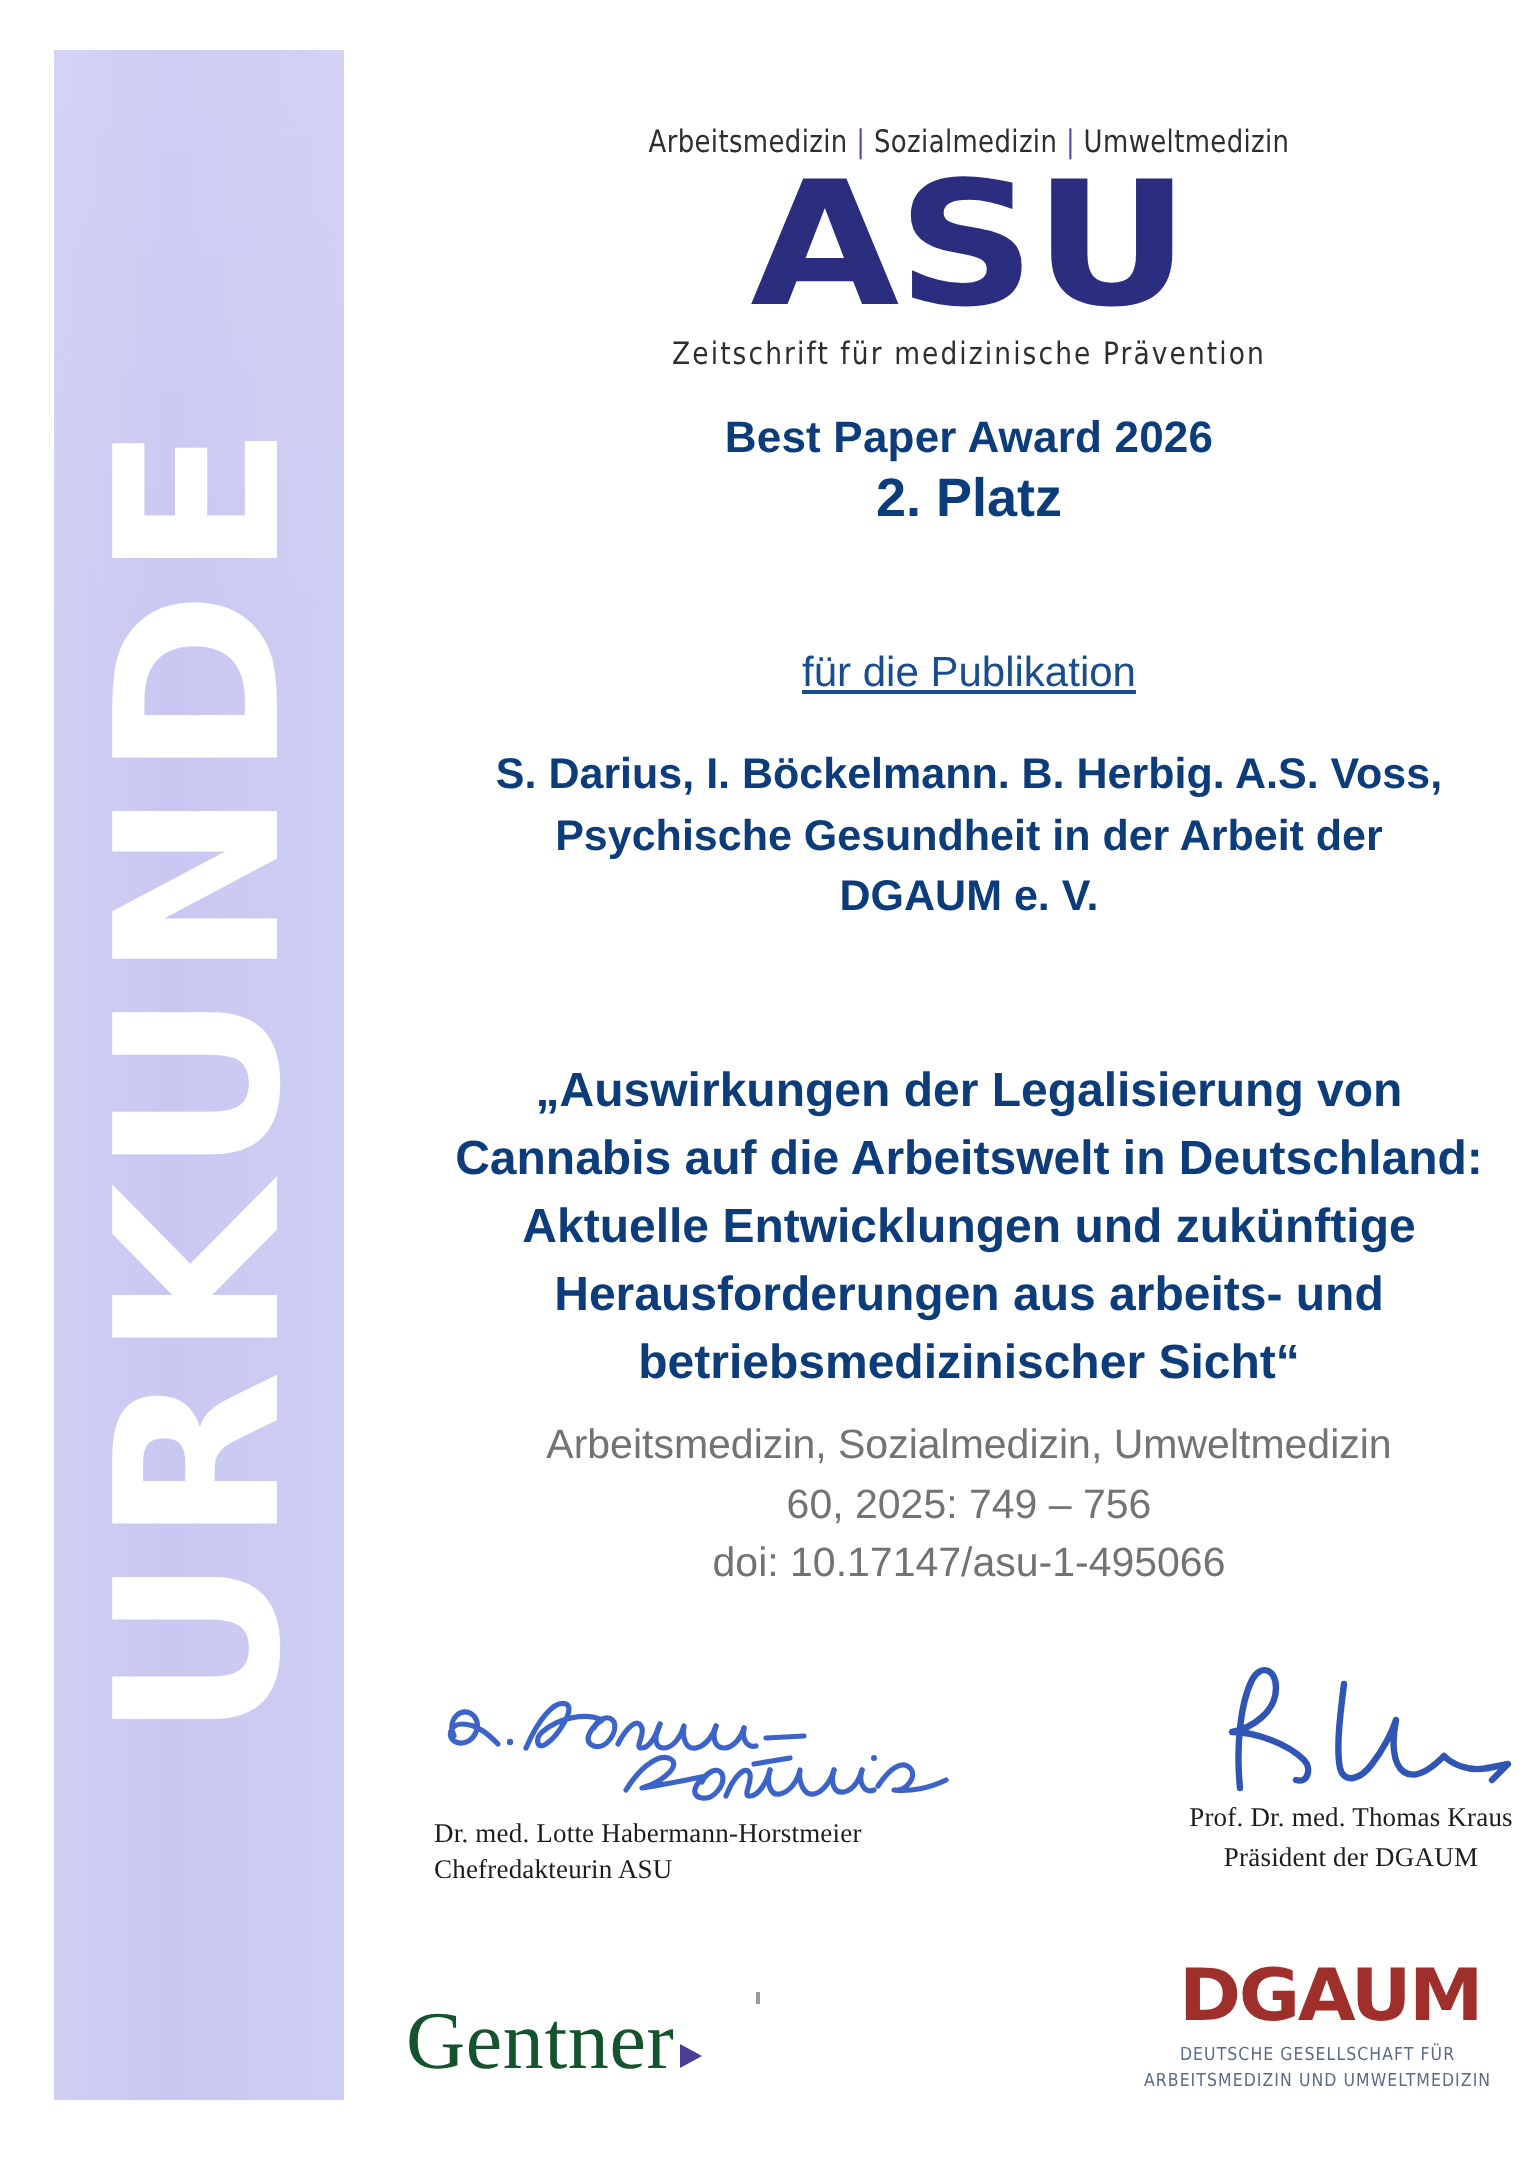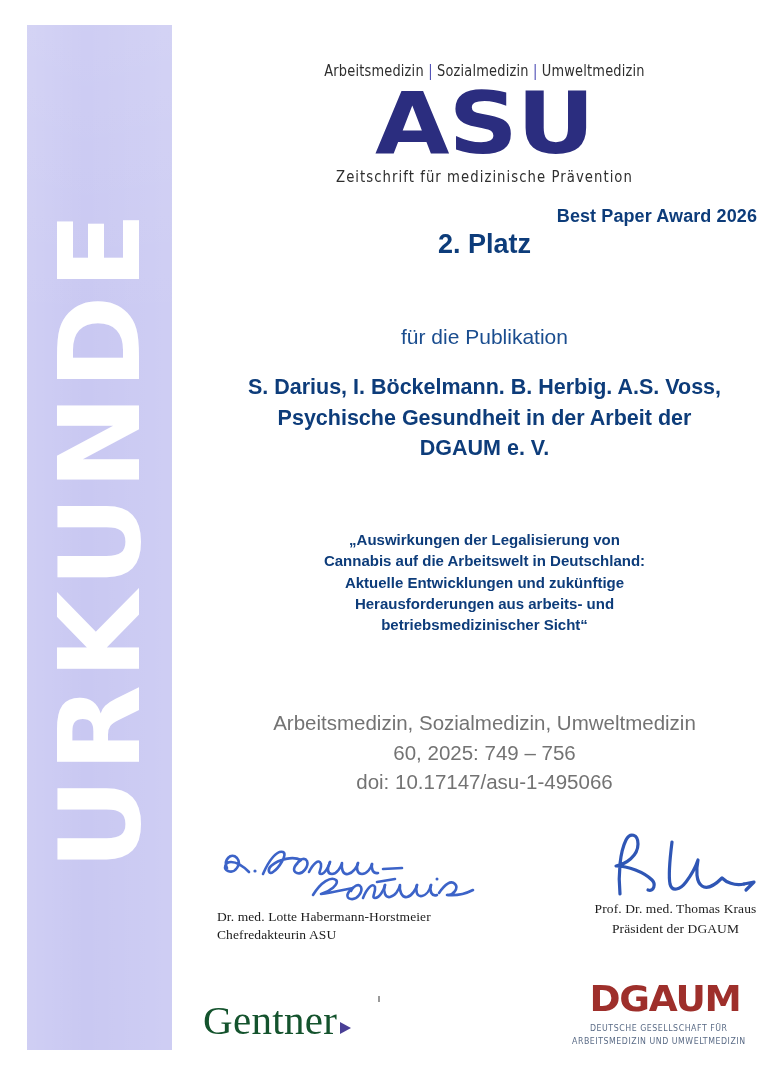--- a/index.html
+++ b/index.html
@@ -96,32 +96,33 @@
   
   #award-block {
     position: absolute;
     left: 0;
     top: 206px;
     width: 545px;
     text-align: center;
     color: #0d3c7a;
     font-weight: bold;
   }
-  #award-title { font-size: 18px; line-height: 1.18; letter-spacing: 0.1px; text-align: right; }
+  #award-title { font-size: 22px; line-height: 1.18; letter-spacing: 0.1px; }
   #award-place { font-size: 27px; line-height: 1.30; }
 
   
   #for-label {
     position: absolute;
     left: 0;
     top: 325px;
     width: 545px;
     text-align: center;
     color: #1a4d8f;
     font-size: 21px;
+    text-decoration: underline;
   }
 
   
   #authors {
     position: absolute;
     left: 0;
     top: 372px;
     width: 545px;
     text-align: center;
     color: #0d3c7a;
@@ -132,21 +133,21 @@
 
   
   #paper-title {
     position: absolute;
     left: 0;
     top: 529px;
     width: 545px;
     text-align: center;
     color: #0d3c7a;
     font-weight: bold;
-    font-size: 15px;
+    font-size: 24px;
     line-height: 1.42;
   }
 
   
   #citation {
     position: absolute;
     left: 0;
     top: 708px;
     width: 545px;
     text-align: center;

